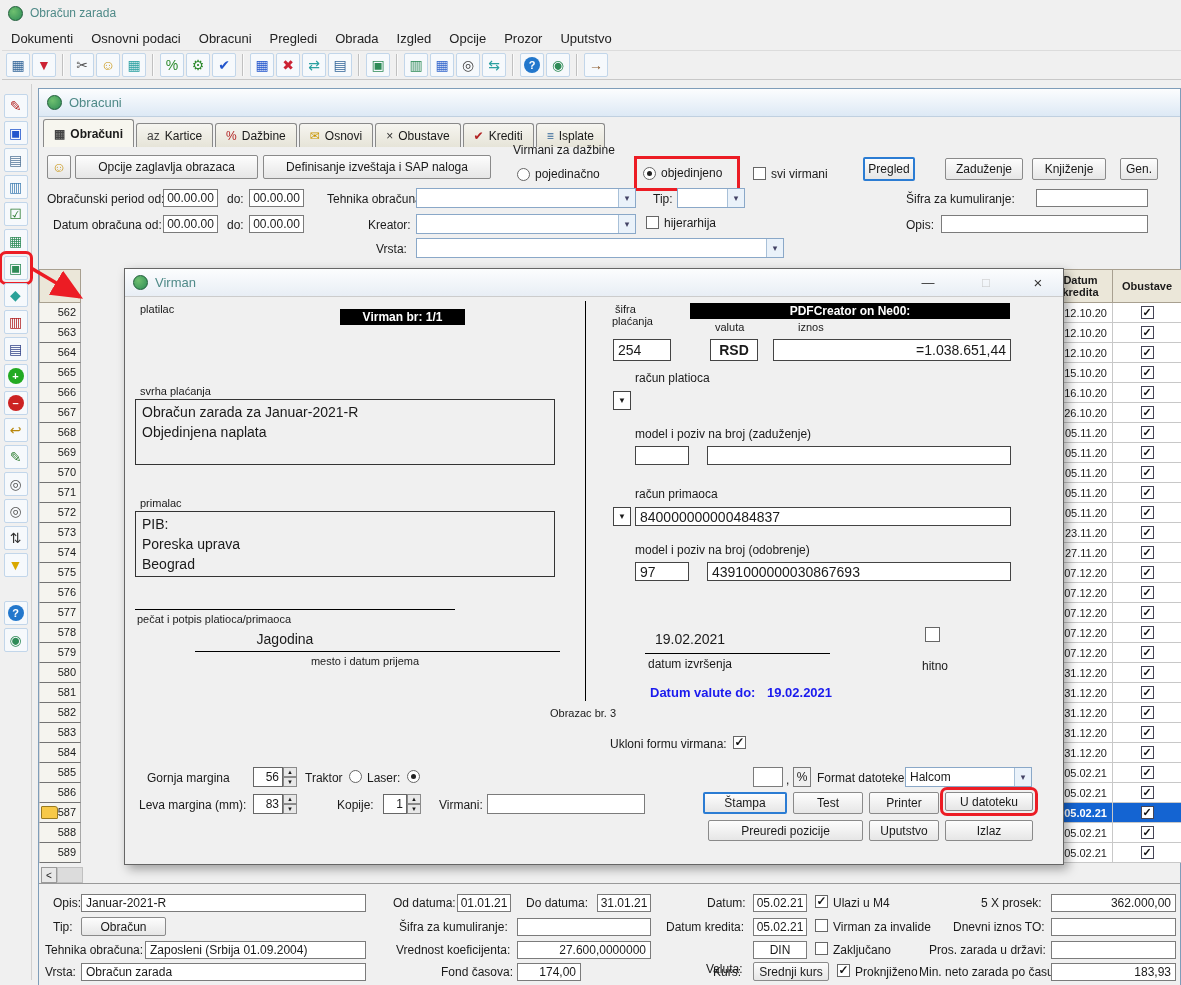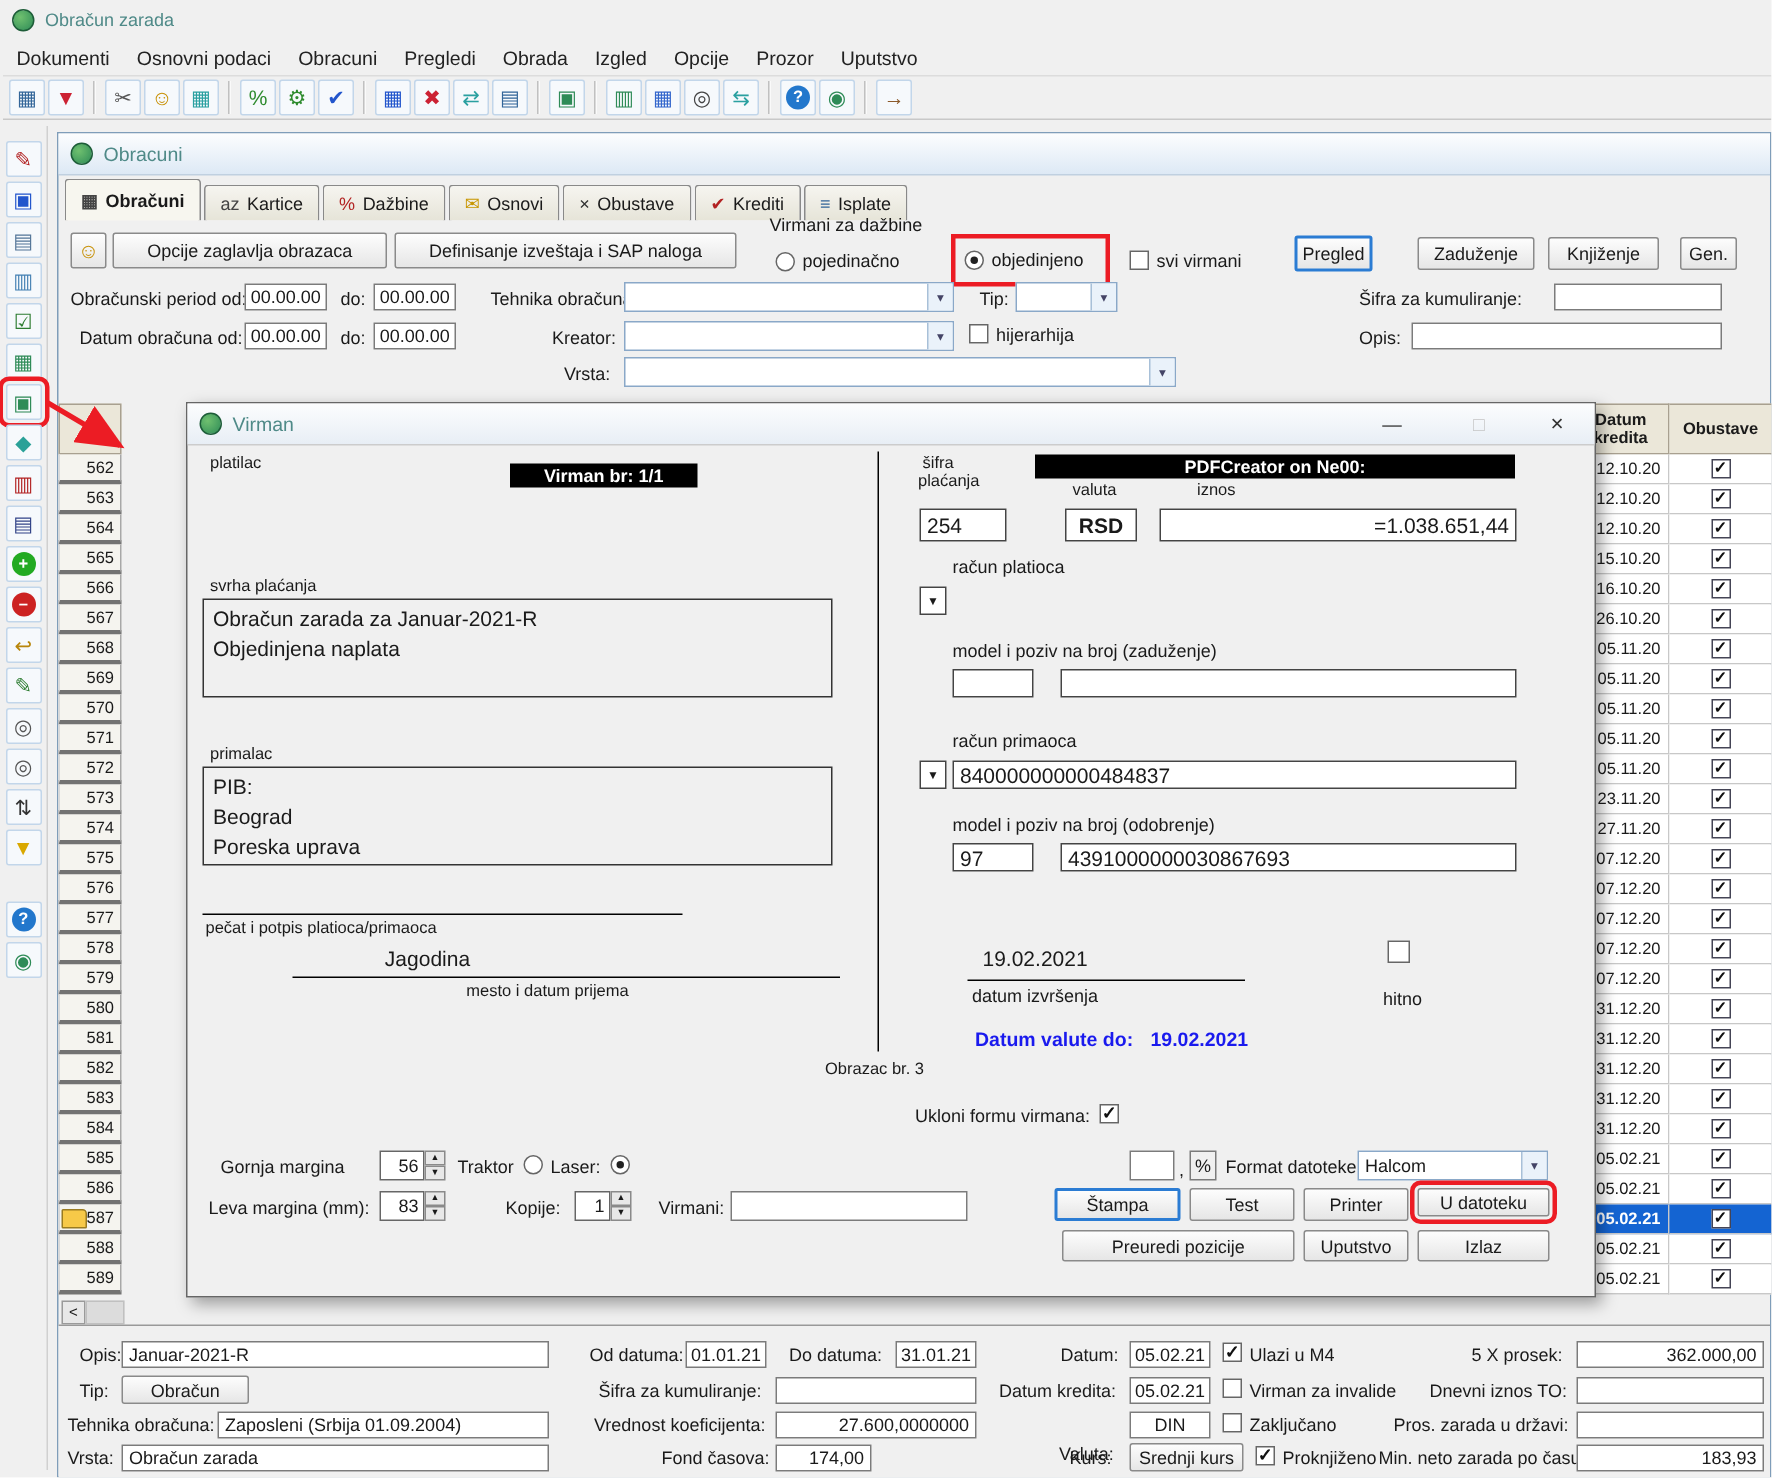--- a/index.html
+++ b/index.html
@@ -41,21 +41,21 @@
 #wtitle{position:absolute;left:0;top:0;width:100%;height:28px;background:linear-gradient(#fcfdfe,#dde9f5);border-bottom:1px solid #c0d0e0;display:flex;align-items:center;gap:7px;padding-left:8px;}
 #wtitle .ttl{color:#4f8a88;font-size:13px;}
 #tabs{position:absolute;left:4px;top:30px;height:28px;display:flex;align-items:flex-end;}
 .tab{display:inline-flex;align-items:center;gap:5px;padding:0 10px;height:24px;border:1px solid #898989;border-bottom:none;background:linear-gradient(#f6f5f0,#e6e4d8);margin-right:2px;border-radius:3px 3px 0 0;font-size:12px;}
 .tab.active{height:28px;background:#f7f6ef;font-weight:bold;}
 .tab-ic{font-size:12px;font-style:normal;}
 #gridhdr-left{position:absolute;left:0;top:180px;width:42px;height:34px;background:#ebe7d9;border:1px solid #a8a090;}
 #gridhdr-right{position:absolute;left:982px;top:180px;width:161px;height:34px;display:flex;}
 #gridhdr-right .hc{background:#ebe7d9;border:1px solid #a8a090;border-left:none;font-weight:bold;font-size:11px;display:flex;flex-direction:column;align-items:center;justify-content:center;line-height:12px;}
 #rownums{position:absolute;left:0;top:214px;width:42px;}
-.rownum{position:relative;height:20px;background:#f5f4ef;border-bottom:3px solid #737373;border-right:1px solid #a8a8a8;border-left:1px solid #d8d8d8;font-size:11px;text-align:right;padding:3px 4px 0 0;}
+.rownum{position:relative;height:20px;background:#f5f4ef;border-bottom:1px solid #737373;border-right:1px solid #a8a8a8;border-left:1px solid #d8d8d8;font-size:11px;text-align:right;padding:3px 4px 0 0;}
 .recicon{position:absolute;left:1px;top:3px;width:17px;height:13px;background:#f7c948;border:1px solid #9a7b20;border-radius:1px 3px 1px 1px;}
 #gridrows{position:absolute;left:982px;top:214px;width:161px;}
 .grow{display:flex;height:20px;}
 .gc{background:#fff;border-bottom:1px solid #c8c8c8;border-right:1px solid #c8c8c8;font-size:11px;display:flex;align-items:center;}
 .g1{width:28px;}
 .g2{width:64px;justify-content:flex-end;padding-right:5px;}
 .g3{width:69px;justify-content:center;}
 .grow.sel .gc{background:#1464d2;color:#fff;font-weight:bold;}
 .gchk{width:13px;height:13px;background:#fff;border:1px solid #445;font-size:11px;line-height:11px;text-align:center;color:#111;font-weight:bold;}
 .gchk.on::before{content:"✓";}
@@ -636,22 +636,22 @@
     <div class="lbl sm" style="left:15px;top:34px;">platilac</div>
     <div class="blackbar" style="left:215px;top:40px;width:125px;height:16px;">Virman br: 1/1</div>
     <div class="lbl sm" style="left:15px;top:116px;">svrha plaćanja</div>
     <div class="dlg-box" style="left:10px;top:130px;width:420px;height:66px;">
       <div>Obračun zarada za Januar-2021-R</div>
       <div>Objedinjena naplata</div>
     </div>
     <div class="lbl sm" style="left:15px;top:228px;">primalac</div>
     <div class="dlg-box" style="left:10px;top:242px;width:420px;height:66px;">
       <div>PIB:</div>
+      <div>Poreska uprava</div>
       <div>Beograd</div>
-      <div>Poreska uprava</div>
     </div>
     <div class="line-h" style="left:10px;top:340px;width:320px;"></div>
     <div class="lbl sm" style="left:12px;top:344px;">pečat i potpis platioca/primaoca</div>
     <div class="lbl" style="left:60px;top:362px;width:200px;text-align:center;font-size:14px;">Jagodina</div>
     <div class="line-h" style="left:70px;top:382px;width:365px;"></div>
     <div class="lbl sm" style="left:140px;top:386px;width:200px;text-align:center;">mesto i datum prijema</div>
 
     <div class="line-v" style="left:460px;top:32px;height:400px;"></div>
 
     <div class="lbl sm" style="left:490px;top:34px;">šifra</div>

